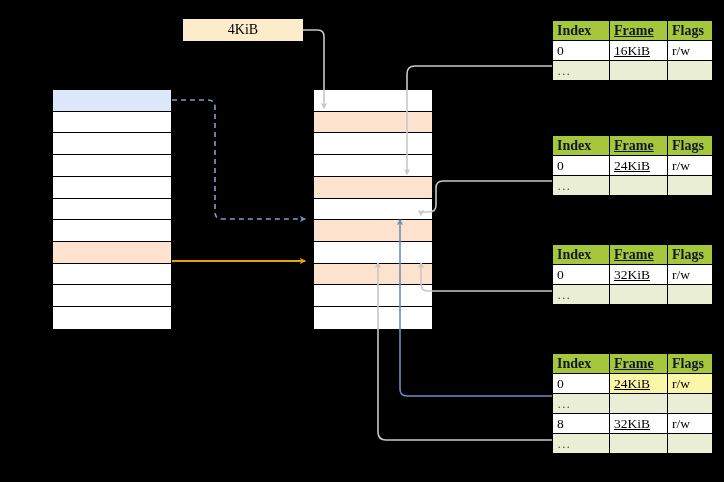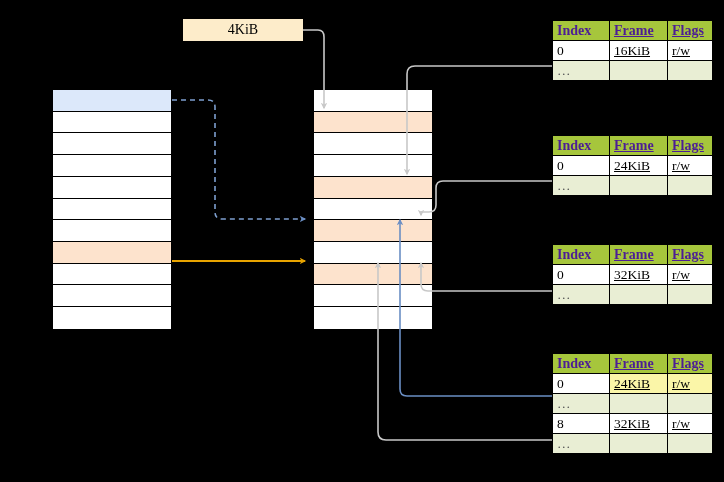--- a/index.html
+++ b/index.html
@@ -18,27 +18,27 @@
   .labelbox{position:absolute;background:#fdecca;box-sizing:border-box;
             display:flex;align-items:center;justify-content:center;
             font-size:14px;color:#000;}
 
   
   .ptable{position:absolute;border-collapse:collapse;table-layout:fixed;
           background:#ffffff;font-size:13.5px;}
   .ptable td,.ptable th{border:1px solid #000;padding:1px 4px;
           height:20px;box-sizing:border-box;vertical-align:middle;
           font-weight:normal;text-align:left;color:#000;}
-  .ptable th{background:#a6c63c;color:#4c1d95;font-weight:bold;border-color:#000;
+  .ptable th{background:#a6c63c;color:#0f172a;font-weight:bold;border-color:#000;
           font-size:14px;margin-left:40px;}
   .ptable tr.ellipsis td{background:#e9eed4;color:#555;}
   .hl{background:#fbf6a8;}
   .col-i{width:57px;}
   .col-f{width:58px;text-decoration:underline;}
-  .col-g{width:45px;text-decoration:underline;}
+  .col-g{width:45px;}
 
   svg.wires{position:absolute;left:0;top:0;width:724px;height:482px;
             pointer-events:none;}
 </style>
 </head>
 <body>
 
 <div id="stage">
 
   <div class="labelbox" id="label-box" style="left:183px;top:19px;width:120px;height:22px;">

